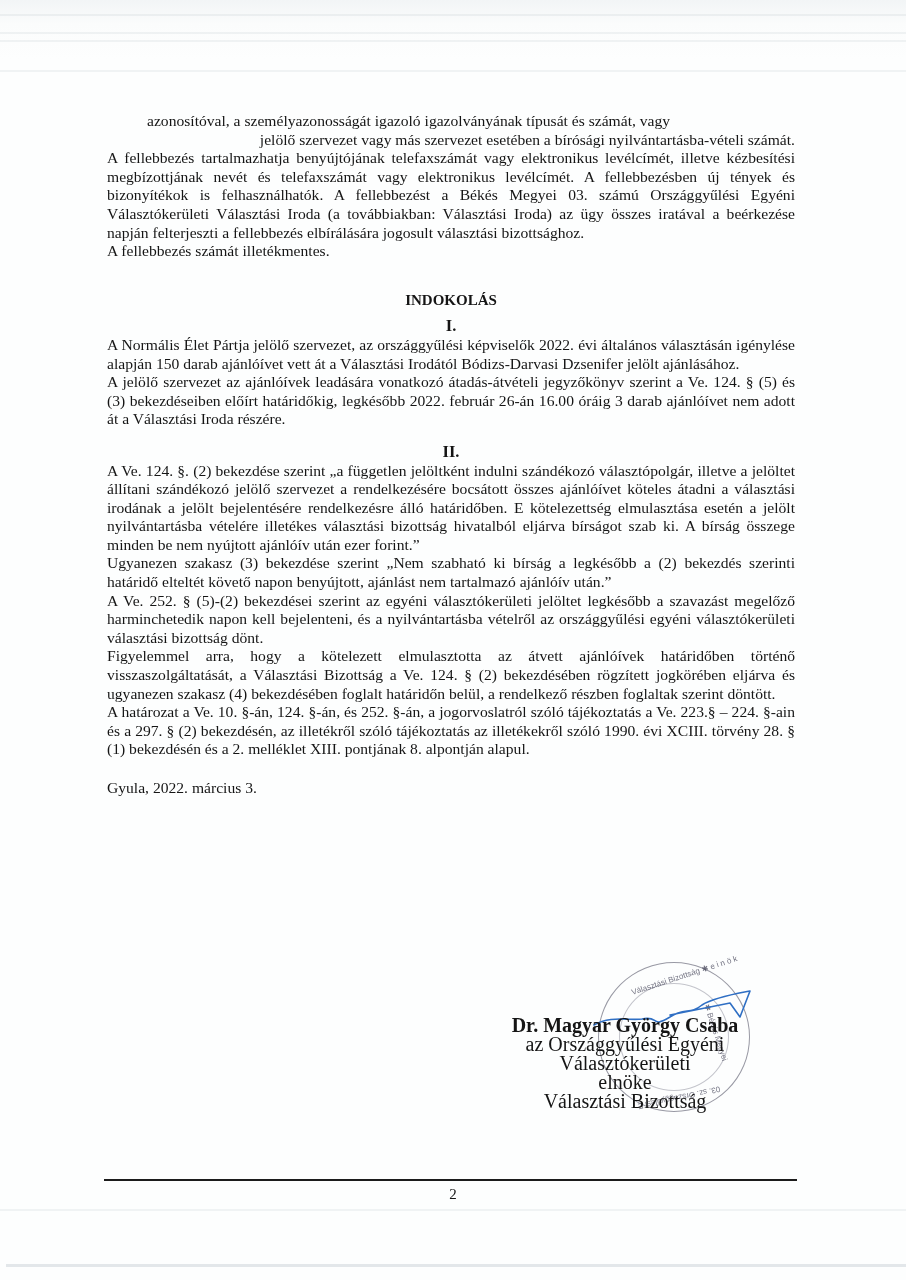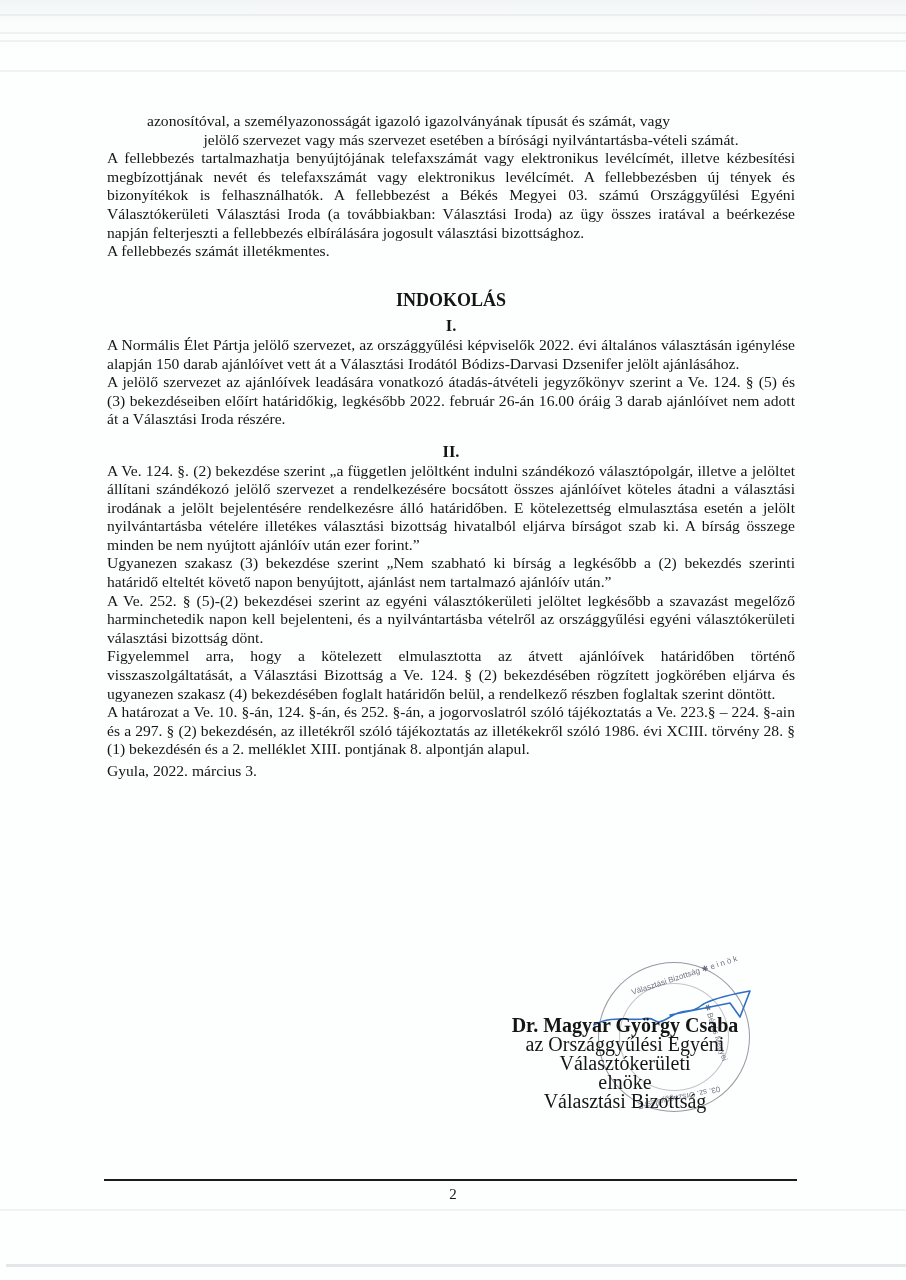--- a/index.html
+++ b/index.html
@@ -47,25 +47,25 @@
       text-align: justify;
     }
     .indent-block {
       padding-left: 40px;
     }
     .heading {
       text-align: center;
       font-weight: bold;
       margin: 0;
     }
-    .h-main { margin-top: 30px; margin-bottom: 8px; font-size: 18px; }
+    .h-main { margin-top: 30px; margin-bottom: 8px; font-size: 15px; }
     .h-roman { margin-top: 14px; font-size: 16.5px; }
     .h-roman.first { margin-top: 8px; }
     .place-date {
-      margin-top: 3px;
+      margin-top: 20px;
     }
     .signature-block {
       position: absolute;
       left: 460px;
       top: 1016px;
       width: 330px;
       text-align: center;
       font-size: 20px;
       line-height: 19px;
     }
@@ -127,21 +127,21 @@
 <div class="scan-edge-top"></div>
 <div class="bleed" style="top:14px"></div>
 <div class="bleed" style="top:32px"></div>
 <div class="bleed" style="top:40px"></div>
 <div class="bleed" style="top:70px"></div>
 <div class="bleed" style="top:1209px"></div>
 
 <div class="page">
   <div class="indent-block">
     <p class="para">azonosítóval, a személyazonosságát igazoló igazolványának típusát és számát, vagy</p>
-    <p class="para" style="text-align:center">jelölő szervezet vagy más szervezet esetében a bírósági nyilvántartásba-vételi számát.</p>
+    <p class="para" style="text-align:right">jelölő szervezet vagy más szervezet esetében a bírósági nyilvántartásba-vételi számát.</p>
   </div>
   <p class="para">A fellebbezés tartalmazhatja benyújtójának telefaxszámát vagy elektronikus levélcímét, illetve kézbesítési megbízottjának nevét és telefaxszámát vagy elektronikus levélcímét. A fellebbezésben új tények és bizonyítékok is felhasználhatók. A fellebbezést a Békés Megyei 03. számú Országgyűlési Egyéni Választókerületi Választási Iroda (a továbbiakban: Választási Iroda) az ügy összes iratával a beérkezése napján felterjeszti a fellebbezés elbírálására jogosult választási bizottsághoz.</p>
   <p class="para">A fellebbezés számát illetékmentes.</p>
 
   <h2 class="heading h-main">INDOKOLÁS</h2>
 
   <div>
     <h3 class="heading h-roman first">I.</h3>
     <p class="para">A Normális Élet Pártja jelölő szervezet, az országgyűlési képviselők 2022. évi általános választásán igénylése alapján 150 darab ajánlóívet vett át a Választási Irodától Bódizs-Darvasi Dzsenifer jelölt ajánlásához.</p>
     <p class="para">A jelölő szervezet az ajánlóívek leadására vonatkozó átadás-átvételi jegyzőkönyv szerint a Ve. 124. § (5) és (3) bekezdéseiben előírt határidőkig, legkésőbb 2022. február 26-án 16.00 óráig 3 darab ajánlóívet nem adott át a Választási Iroda részére.</p>
@@ -149,21 +149,21 @@
 
   <div style="margin-top:14px">
     <h3 class="heading h-roman">II.</h3>
     <p class="para">A Ve. 124. §. (2) bekezdése szerint „a független jelöltként indulni szándékozó választópolgár, illetve a jelöltet állítani szándékozó jelölő szervezet a rendelkezésére bocsátott összes ajánlóívet köteles átadni a választási irodának a jelölt bejelentésére rendelkezésre álló határidőben. E kötelezettség elmulasztása esetén a jelölt nyilvántartásba vételére illetékes választási bizottság hivatalból eljárva bírságot szab ki. A bírság összege minden be nem nyújtott ajánlóív után ezer forint.”</p>
     <p class="para">Ugyanezen szakasz (3) bekezdése szerint „Nem szabható ki bírság a legkésőbb a (2) bekezdés szerinti határidő elteltét követő napon benyújtott, ajánlást nem tartalmazó ajánlóív után.”</p>
     <p class="para">A Ve. 252. § (5)-(2) bekezdései szerint az egyéni választókerületi jelöltet legkésőbb a szavazást megelőző harminchetedik napon kell bejelenteni, és a nyilvántartásba vételről az országgyűlési egyéni választókerületi választási bizottság dönt.</p>
     <p class="para">Figyelemmel arra, hogy a kötelezett elmulasztotta az átvett ajánlóívek határidőben történő visszaszolgáltatását, a Választási Bizottság a Ve. 124. § (2) bekezdésében rögzített jogkörében eljárva és ugyanezen szakasz (4) bekezdésében foglalt határidőn belül, a rendelkező részben foglaltak szerint döntött.</p>
   </div>
 
   <div>
-    <p class="para">A határozat a Ve. 10. §-án, 124. §-án, és 252. §-án, a jogorvoslatról szóló tájékoztatás a Ve. 223.§ – 224. §-ain és a 297. § (2) bekezdésén, az illetékről szóló tájékoztatás az illetékekről szóló 1986. évi XCIII. törvény 28. § (1) bekezdésén és a 2. melléklet XIII. pontjának 8. alpontján alapul.</p>
+    <p class="para">A határozat a Ve. 10. §-án, 124. §-án, és 252. §-án, a jogorvoslatról szóló tájékoztatás a Ve. 223.§ – 224. §-ain és a 297. § (2) bekezdésén, az illetékről szóló tájékoztatás az illetékekről szóló 1990. évi XCIII. törvény 28. § (1) bekezdésén és a 2. melléklet XIII. pontjának 8. alpontján alapul.</p>
   </div>
 
   <p class="para place-date">Gyula, 2022. március 3.</p>
 </div>
 
 <div class="stamp">
   <div class="stamp-inner"></div>
   <span class="stamp-text st-top">Választási Bizottság ✱ e i n ö k</span>
   <span class="stamp-text st-right">✱ Békés Megyei</span>
   <span class="stamp-text st-bottom">03. sz. Országgyűlési E</span>

